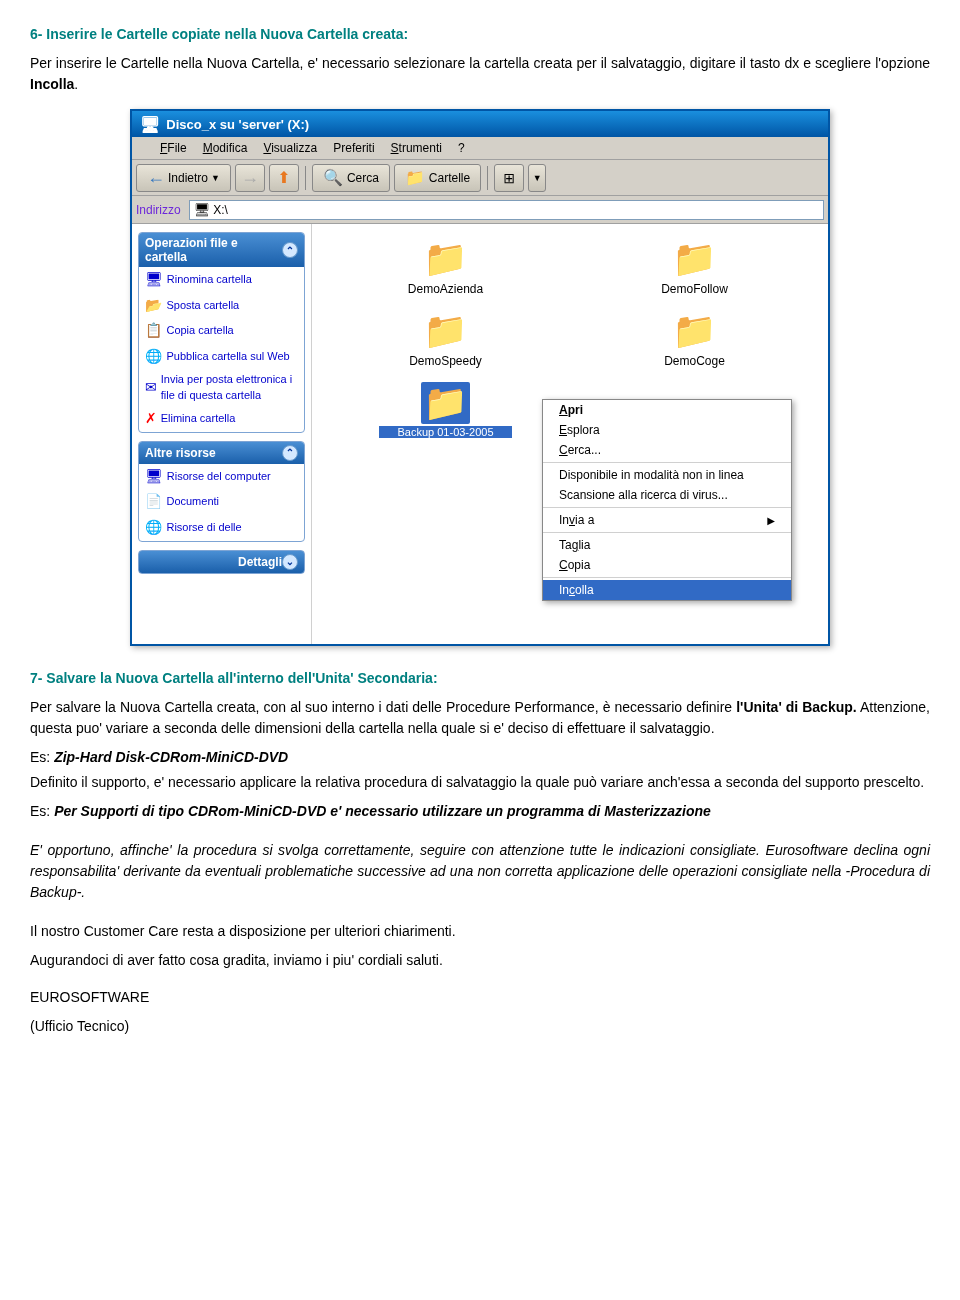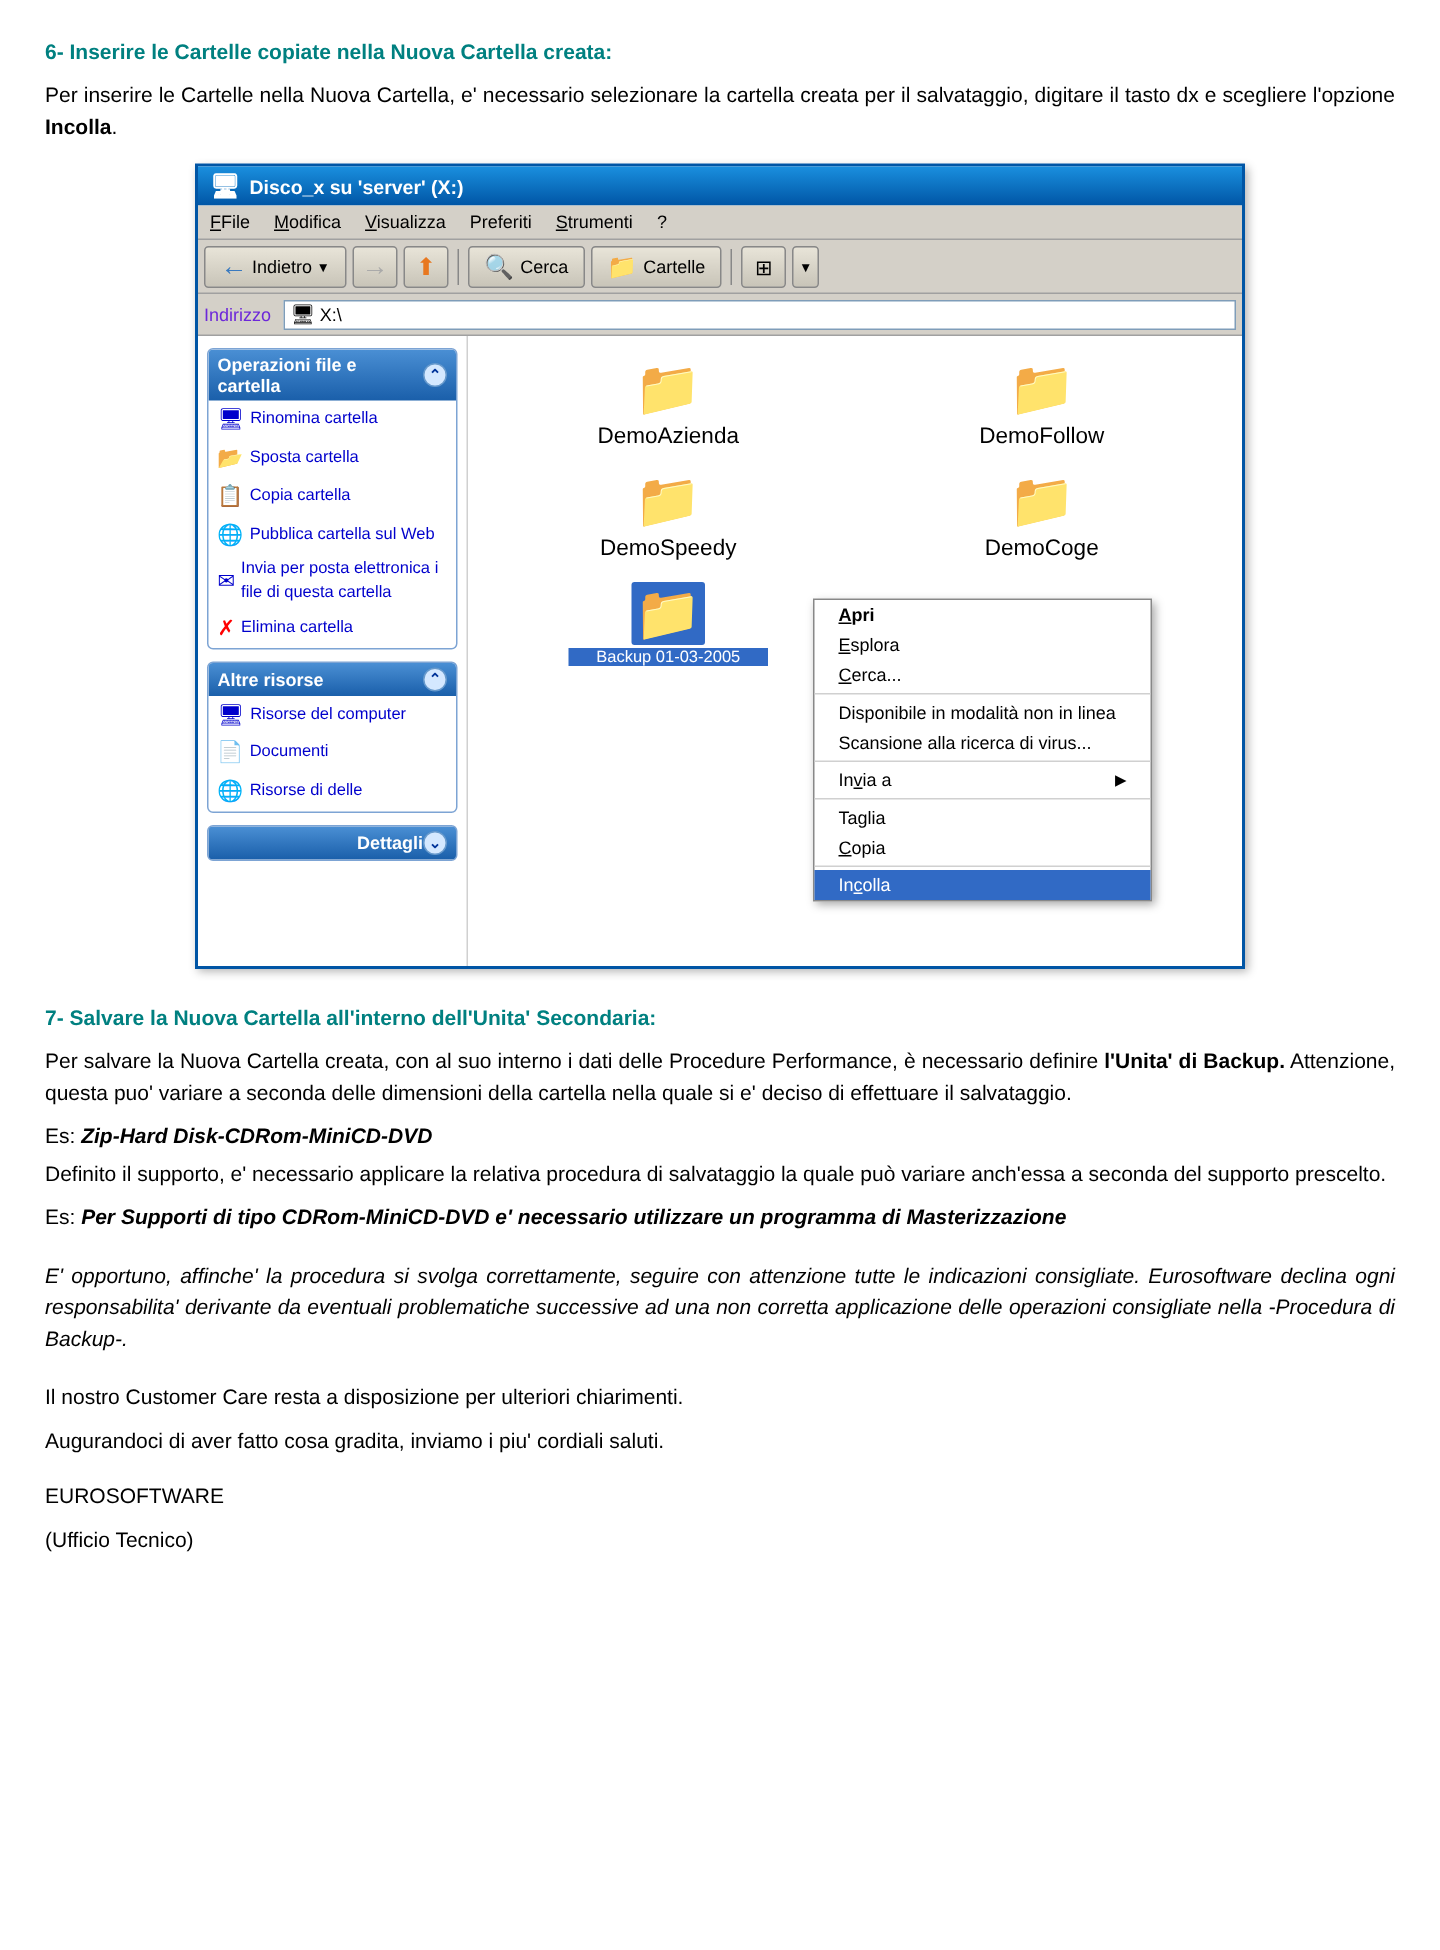--- a/index.html
+++ b/index.html
@@ -41,21 +41,21 @@
       height: 26px;
     }
     .title-bar-icon {
       font-size: 16px;
     }
     .menu-bar {
       background: #d4d0c8;
       border-bottom: 1px solid #a0a0a0;
       display: flex;
       gap: 0;
-      padding: 2px 0;
+      padding: 2px 20px;
       font-size: 12px;
     }
     .menu-item {
       padding: 2px 8px;
       cursor: pointer;
     }
     .menu-item u { text-decoration: underline; }
     .toolbar {
       background: #d4d0c8;
       border-bottom: 1px solid #a0a0a0;
@@ -205,31 +205,31 @@
     }
     .folder-item.selected .folder-icon {
       background: #316ac5;
       border-radius: 2px;
     }
     .folder-item.selected span.folder-label {
       background: #316ac5;
       color: #fff;
       padding: 0 18px;
     }
-    .folder-label { font-size: 15px; }
+    .folder-label { font-size: 12px; }
 
     
     .context-menu {
       position: absolute;
       left: 230px;
       top: 175px;
       background: #fff;
       border: 1px solid #888;
       box-shadow: 2px 2px 6px rgba(0,0,0,0.35);
-      width: 226px;
+      width: 250px;
       font-size: 12px;
       z-index: 10;
     }
     .ctx-item {
       padding: 3px 16px;
       cursor: pointer;
       display: flex;
       align-items: center;
       justify-content: space-between;
     }

